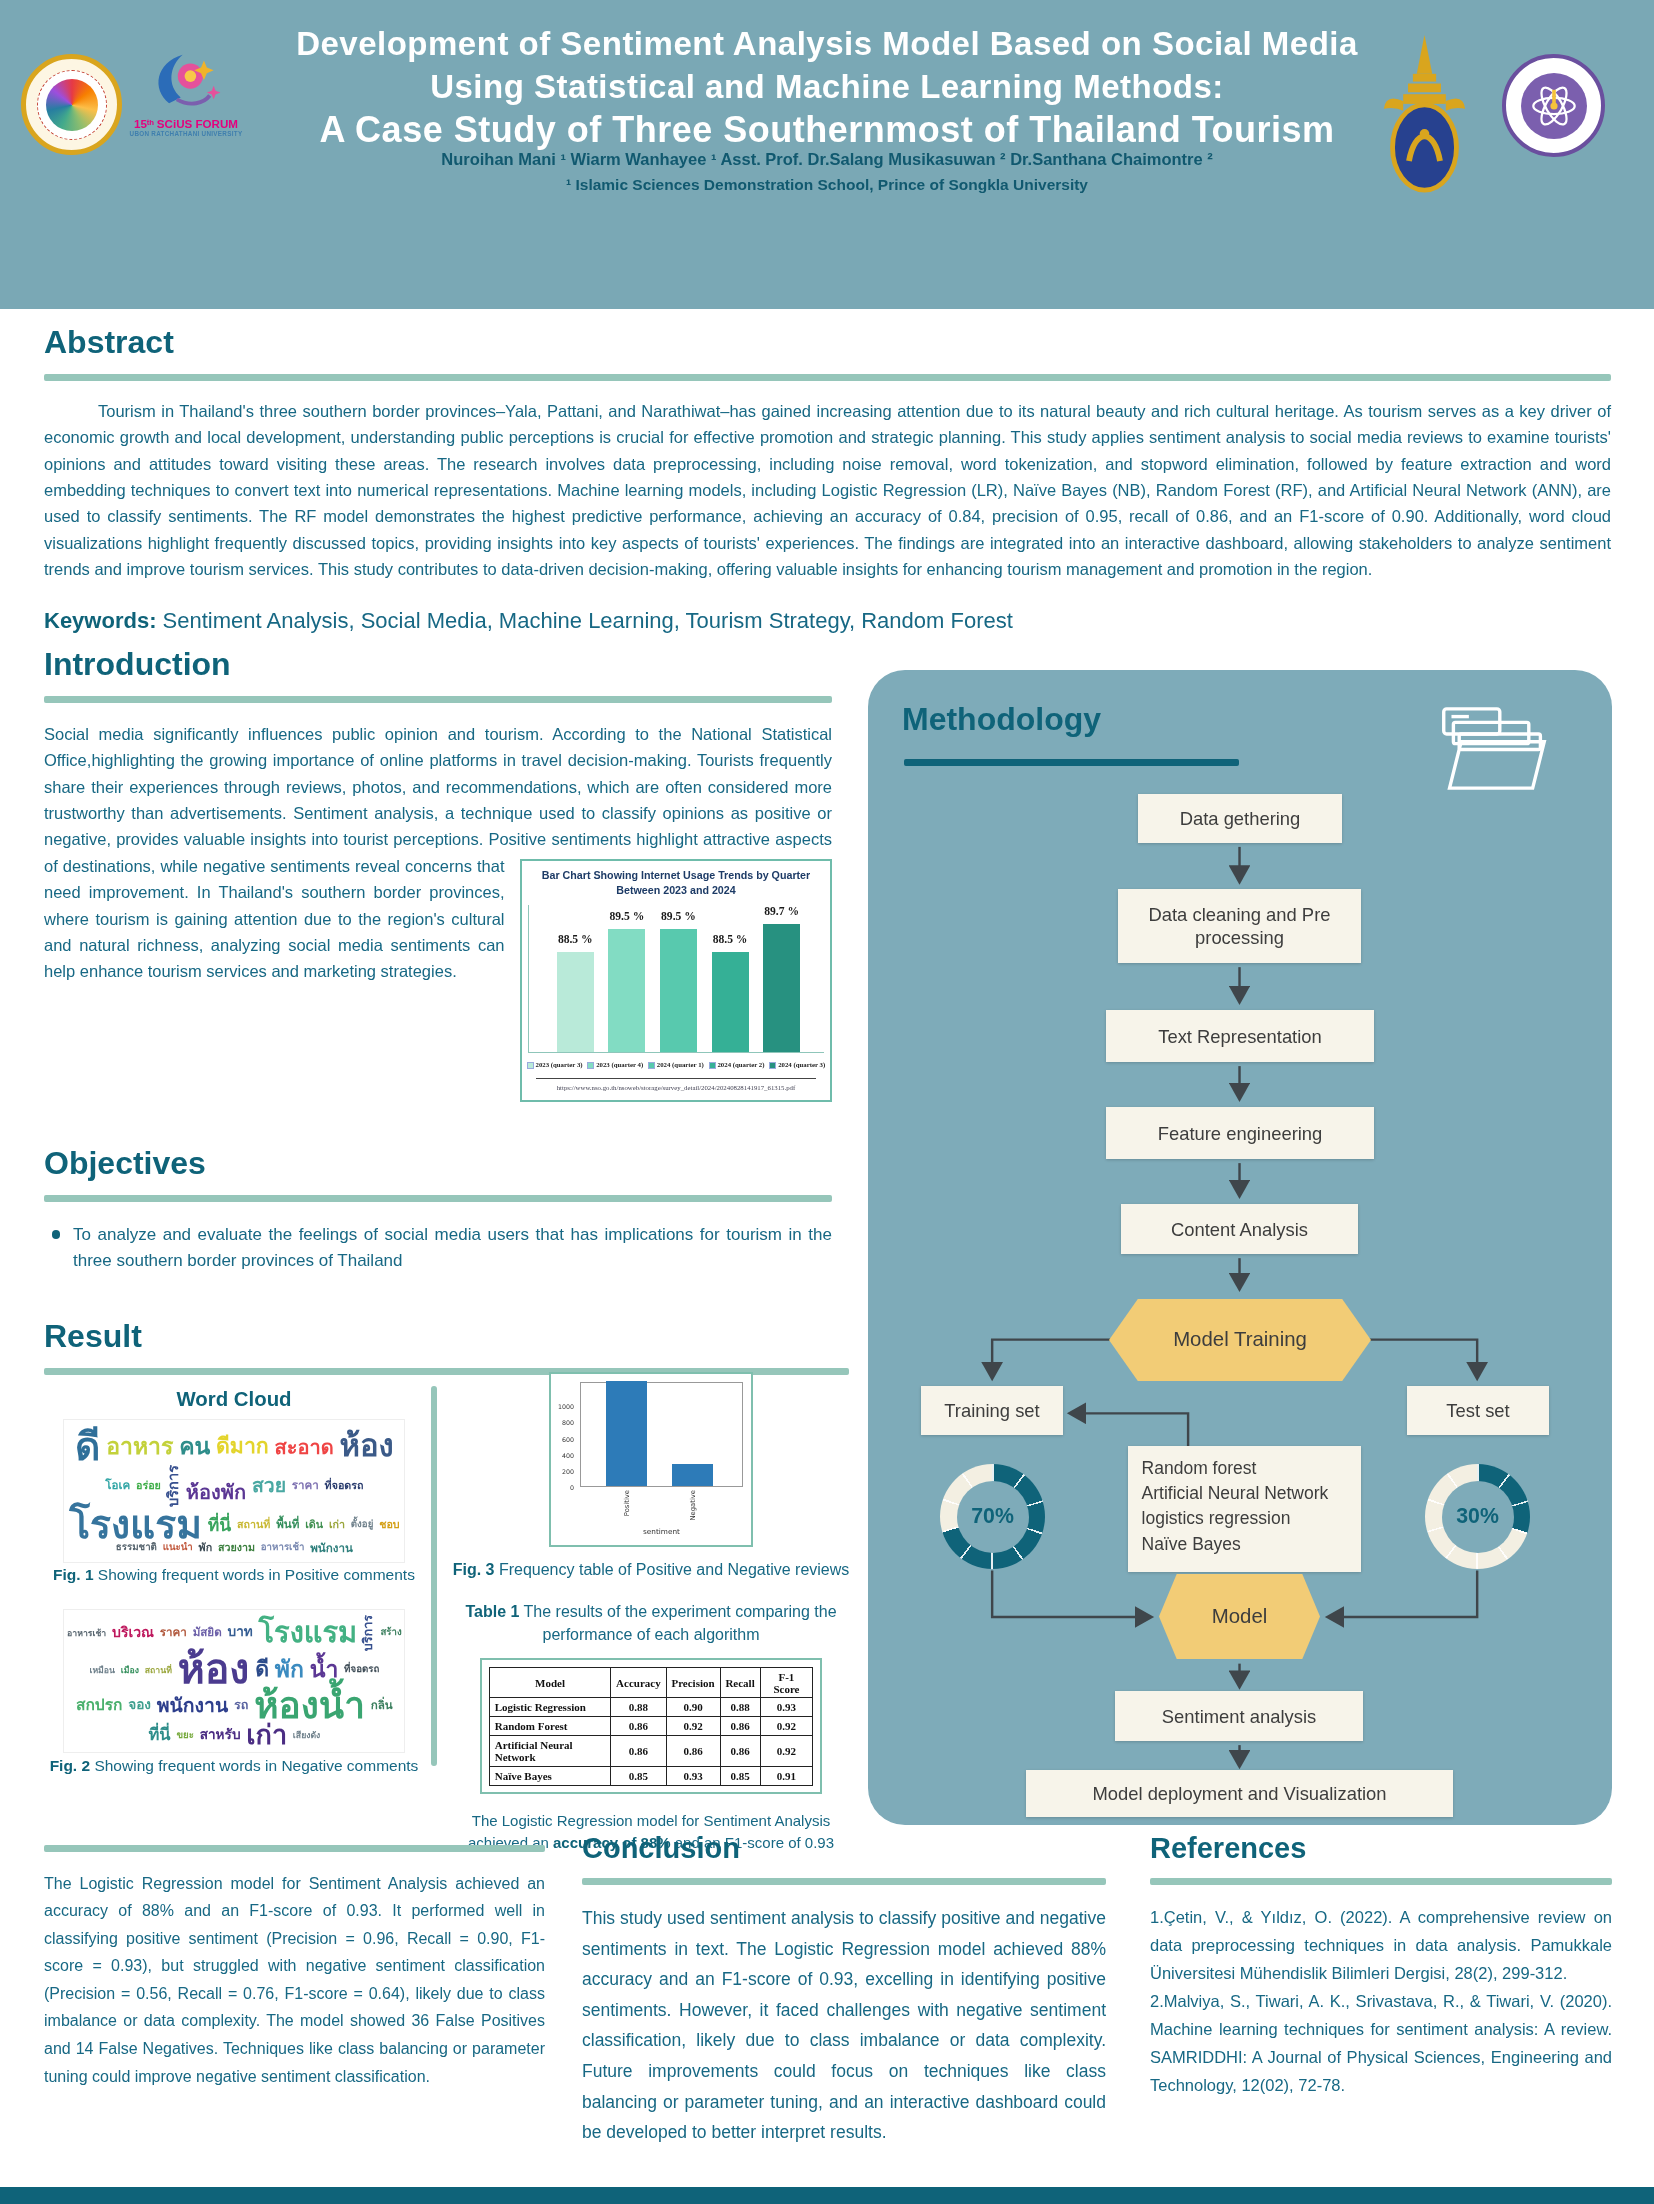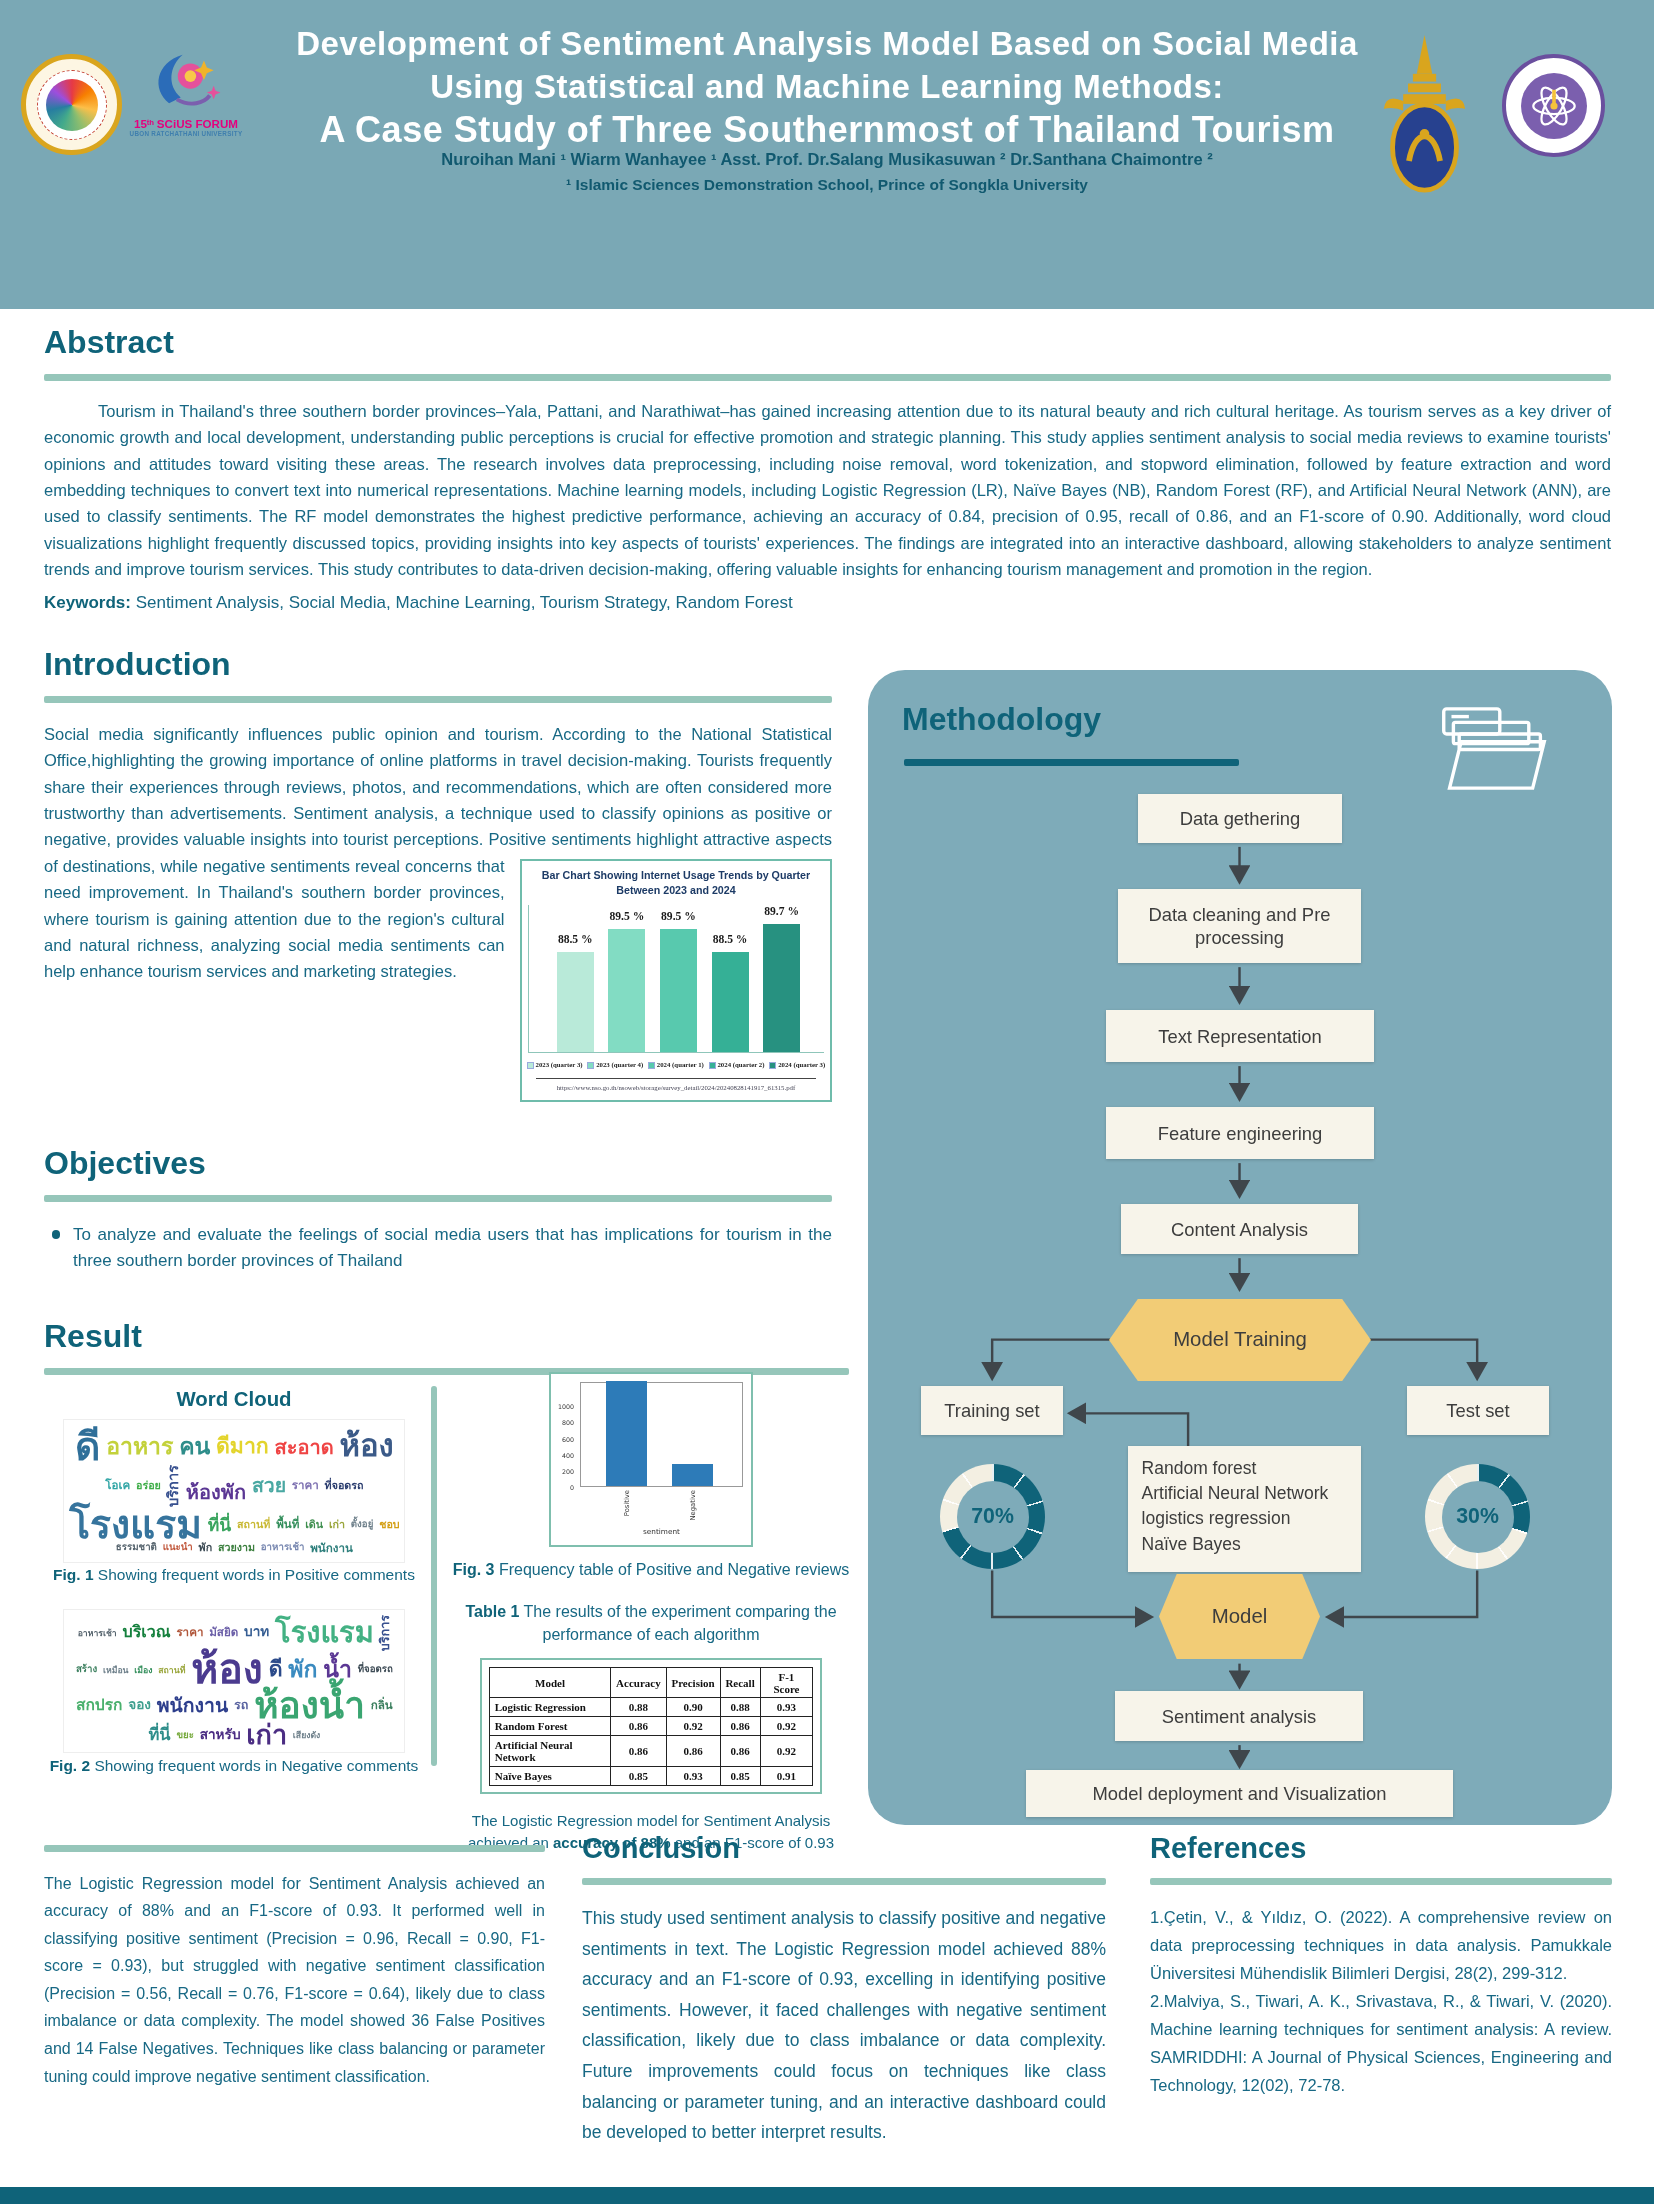--- a/index.html
+++ b/index.html
@@ -29,21 +29,21 @@
          border:4.9px solid #6a4f9e;box-sizing:border-box;display:flex;align-items:center;justify-content:center;}
   .plogo-in{width:66px;height:66px;border-radius:50%;background:#7b5fae;display:flex;align-items:center;justify-content:center;}
   
   .sec-h{font-size:32px;font-weight:bold;color:#0f6379;margin:0;}
   .sec-h.small{font-size:29px;}
   .rule{height:7.8px;background:#96c6ba;border-radius:1.9px;margin-top:12.6px;}
   .body-txt{color:#176884;font-size:16.5px;line-height:1.6;text-align:justify;margin:0;}
   
   .abstract{position:absolute;left:44px;top:324px;width:1567px;}
   .abstract p.body-txt{margin-top:16.5px;text-indent:54px;}
-  .kw{margin-top:10px;color:#176884;font-size:17px;}
+  .kw{margin-top:25px;color:#176884;font-size:22px;}
   .kw b{color:#0f6379;}
   
   .intro{position:absolute;left:44px;top:646px;width:788px;}
   .intro .wrap{margin-top:17.5px;}
   .intro .wrap .lead{text-indent:39px;}
   .ic-box{float:right;width:312px;margin:5.8px 0 7.8px 15.5px;background:#fff;border:2.9px solid #6fbcab;
           box-sizing:border-box;padding:7.8px 5.8px 5.8px;}
   .ic-title{font-size:10.7px;font-weight:bold;color:#1d3b66;text-align:center;line-height:1.35;}
   #ic-bars{height:147px;display:flex;align-items:flex-end;justify-content:center;gap:14.6px;margin-top:7.8px;
            border-left:1.9px solid #8fc6ba;border-bottom:1.9px solid #8fc6ba;padding:0 9.7px 0 13.6px;}
@@ -281,21 +281,21 @@
         <span style="font-size: 10.7px; color: rgb(61, 75, 85);">พัก</span>
         <span style="font-size: 10.7px; color: rgb(59, 127, 62);">สวยงาม</span>
         <span style="font-size: 9.7px; color: rgb(119, 135, 176);">อาหารเช้า</span>
         <span style="font-size: 11.6px; color: rgb(46, 127, 124);">พนักงาน</span>
       </div>
     <div class="fig-cap cap1">
       <b>Fig. 1</b><span> Showing frequent words in Positive comments</span>
     </div>
     <div id="wc2" class="wcloud">
         <span style="font-size: 8.7px; color: rgb(85, 99, 109);">อาหารเช้า</span>
-        <span style="font-size: 16px; color: #15803d;">บริเวณ</span>
+        <span style="font-size: 14px; color: #be185d;">บริเวณ</span>
         <span style="font-size: 11.6px; color: rgb(176, 86, 58);">ราคา</span>
         <span style="font-size: 11.6px; color: rgb(107, 95, 168);">มัสยิด</span>
         <span style="font-size: 13.6px; color: rgb(54, 94, 147);">บาท</span>
         <span style="font-size: 29px; color: rgb(67, 177, 131);">โรงแรม</span>
         <span class="vert" style="font-size: 12.6px; color: rgb(55, 80, 143);">บริการ</span>
         <span style="font-size: 9.7px; color: rgb(59, 127, 94);">สร้าง</span>
         <span style="font-size: 8.7px; color: rgb(109, 127, 138);">เหมือน</span>
         <span style="font-size: 8.7px; color: rgb(52, 143, 92);">เมือง</span>
         <span style="font-size: 8.7px; color: rgb(154, 166, 60);">สถานที่</span>
         <span style="font-size: 41px; color: rgb(75, 59, 143);">ห้อง</span>

